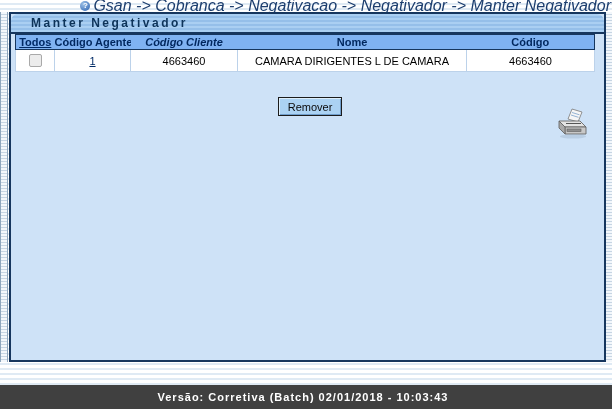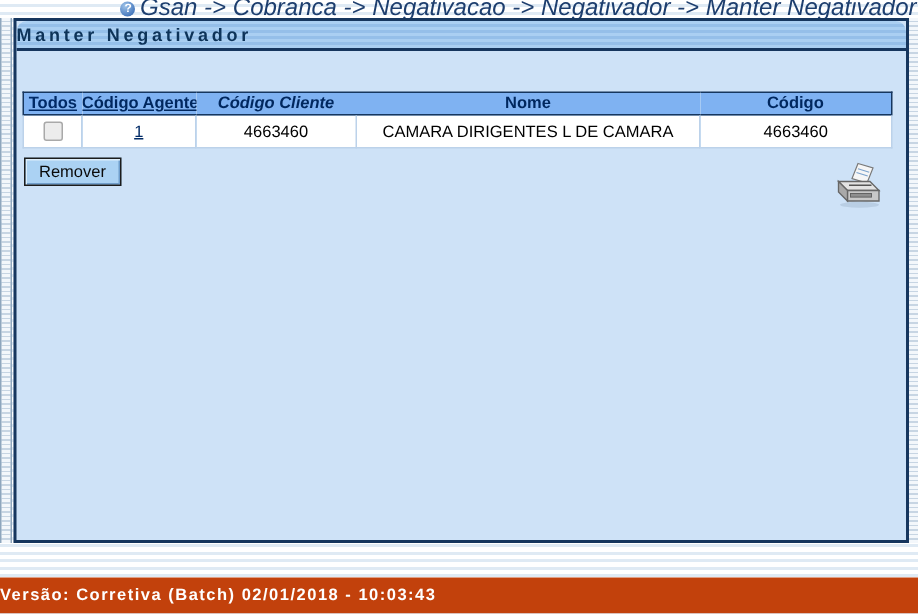--- a/index.html
+++ b/index.html
@@ -36,70 +36,70 @@
   .panel {
     position:absolute; left:9px; top:12px; width:597px; height:350px;
     background:#cee2f7; border:2px solid #16365e;
   }
   .titlebar {
     height:20px;
     background:repeating-linear-gradient(180deg,#aacff2 0px,#aacff2 2px,#95bfe9 2px,#95bfe9 4px);
     border-bottom:2px solid #16365e;
     border-radius:7px 7px 0 0;
     display:flex; align-items:center;
+    padding-left:20px;
   }
   .titlebar .title {
     font-size:12px; font-weight:bold; letter-spacing:2.5px; color:#0d3359;
   }
   .subtitle { font-size:11px; color:#000000; margin:8px 0 5px 7px; }
 
   
   table.grid {
     margin-left:4px; width:580px; table-layout:fixed;
     border-collapse:collapse; border:1px solid #16365e;
     font-size:11px;
-    margin-top:27px;
   }
   .grid th {
     background:#7fb2f2; color:#00275e; font-weight:bold;
     height:15px; border-bottom:1px solid #16365e; text-align:center;
     white-space:nowrap; overflow:hidden;
   }
   .grid td {
     background:#ffffff; color:#000000; height:22px; text-align:center;
     border:1px solid #bcd2ea; white-space:nowrap; overflow:hidden;
   }
-  .c1{width:39px;} .c2{width:76px;text-decoration:underline;} .c3{width:107px;font-style:italic;} .c4{width:229px;} .c5{width:128px;}
+  .c1{width:39px;} .c2{width:76px;} .c3{width:107px;font-style:italic;} .c4{width:229px;} .c5{width:128px;}
   .link { color:#002a66; text-decoration:underline; cursor:pointer; }
   .grid th .link { font-weight:bold; }
   .row-check {
     width:13px; height:13px; appearance:none; -webkit-appearance:none;
     background:#ececec; border:1px solid #a9a9a9; border-radius:2px;
     vertical-align:middle; cursor:pointer;
   }
 
   
-  .btn-row { display:flex; gap:9px; margin:6px 0 0 5px; }
+  .btn-row { display:flex; gap:9px; margin:25px 0 0 5px;justify-content:center; }
   .btn {
     font-family:"Liberation Sans", sans-serif;
     font-size:11px; color:#0a0a0a; height:19px; padding:0 9px;
     background:#abd2f3;
     border:1px solid #1c1c1c;
     box-shadow:inset 1px 1px 0 #ddeefb, inset -1px -1px 0 #6f9dcb;
     cursor:pointer;
   }
 
   
   .printer { position:absolute; right:13px; top:94px; width:40px; height:32px; cursor:pointer; }
 
   
   .footer {
     position:absolute; left:0; bottom:0; width:612px; height:24px;
-    background:#c2410c;
-    display:flex; align-items:center; justify-content:flex-start;
+    background:#404040;
+    display:flex; align-items:center; justify-content:center;
     padding-right:6px;
   }
   .footer .version {
     color:#ffffff; font-size:11px; font-weight:bold; letter-spacing:1px; white-space:nowrap;
   }
 </style>
 </head>
 <body>
 
 <div class="topbar">

